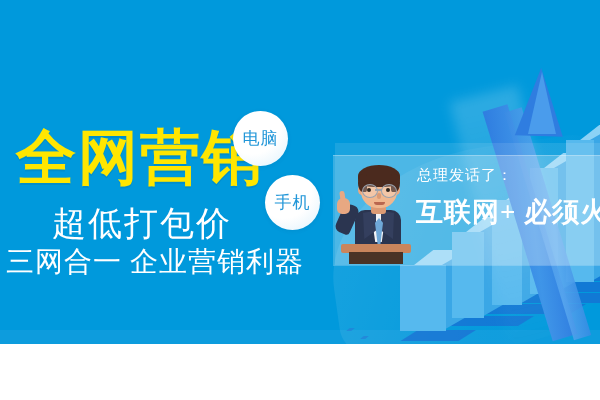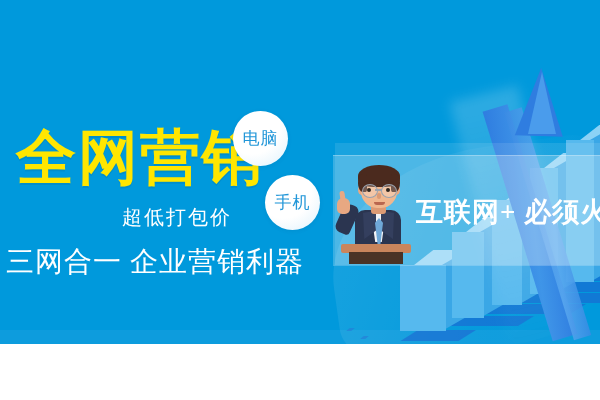--- a/index.html
+++ b/index.html
@@ -184,21 +184,21 @@
     letter-spacing: 2px;
     white-space: nowrap;
     text-shadow: 0 2px 0 rgba(0,0,0,.07);
   }
   .sub1 {
     position: absolute;
     left: 0;
     top: 207px;
     width: 232px;
     text-align: right;
-    font-size: 20px;
+    font-size: 34px;
     line-height: 1;
     color: #ffffff;
     letter-spacing: 2px;
     white-space: nowrap;
   }
   .sub2 {
     position: absolute;
     left: 6px;
     top: 248px;
     font-size: 28px;
@@ -441,15 +441,16 @@
     <div class="fg fig-glass-r"></div>
     <div class="fg fig-bridge"></div>
     <div class="fg fig-eye-l"></div>
     <div class="fg fig-eye-r"></div>
     <div class="fg fig-nose"></div>
     <div class="fg fig-mouth"></div>
     <div class="fg fig-podium-top"></div>
     <div class="fg fig-podium-body"></div>
   </div>
 
+  <div class="quote-label">总理发话了：</div>
   <div class="quote-main">互联网+ 必须火起来</div>
 
 </div>
 
 </body></html>

